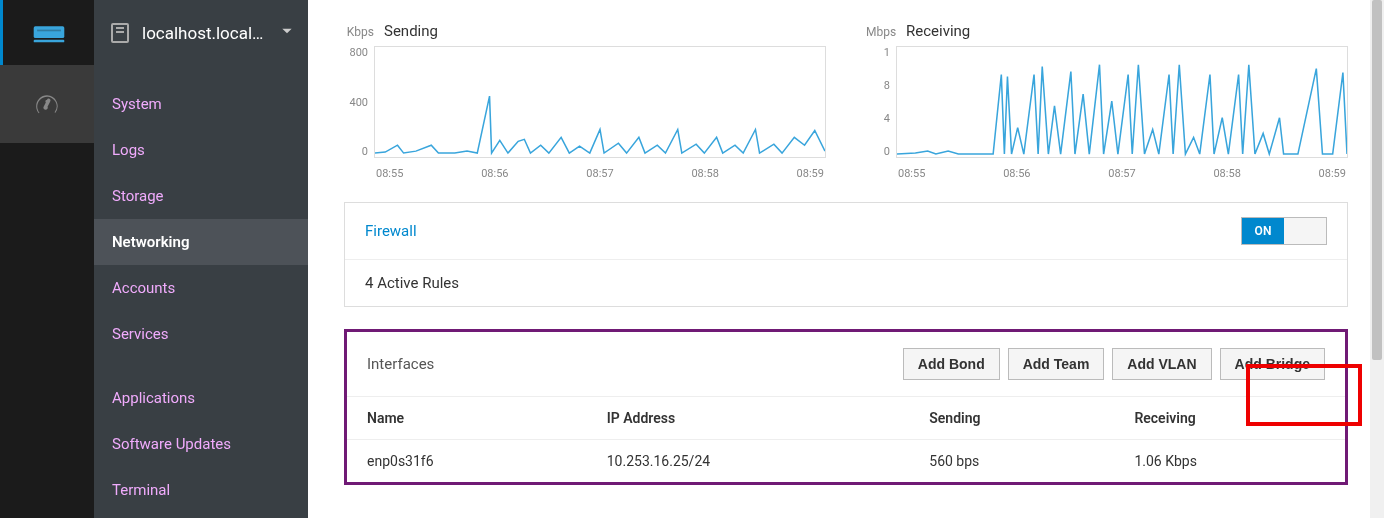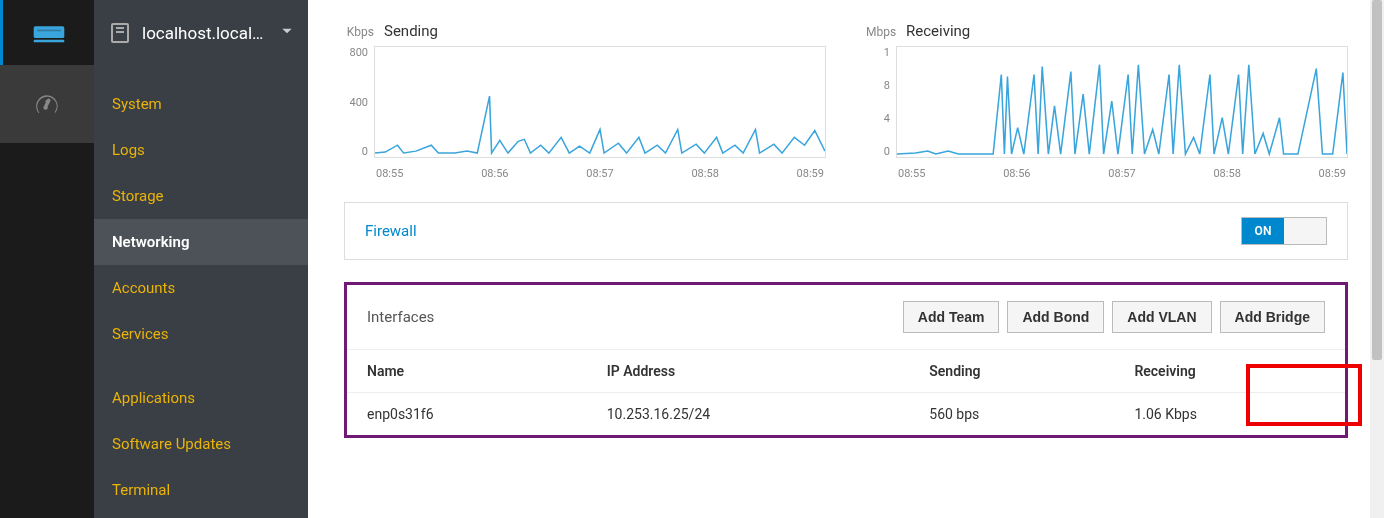--- a/index.html
+++ b/index.html
@@ -9,21 +9,21 @@
   .iconbar .server-icon { height: 65px; display: flex; align-items: center; justify-content: center; border-left: 3px solid #0088ce; background: #1b1b1b;}
   .iconbar .server-icon svg { width: 34px; height: 22px; }
   .iconbar .dashboard-icon { height: 78px; display: flex; align-items: center; justify-content: center; background: #3a3a3a; }
   .iconbar .dashboard-icon svg { width: 26px; height: 26px; }
   .sidebar { width: 214px; background: #393f44; color: #d1d1d1; display: flex; flex-direction: column; }
   .sidebar .host { height: 65px; display: flex; align-items: center; gap: 10px; padding: 16px 14px; background: #393f44; }
   .sidebar .host svg { width: 24px; height: 24px; flex: 0 0 auto; }
   .sidebar .host .hostname { flex: 1; font-size: 17px; color: #fff; white-space: nowrap; overflow: hidden; text-overflow: ellipsis; }
   .sidebar .host .chev svg { width: 14px; height: 14px; }
   .sidebar nav { display: flex; flex-direction: column; padding-top: 16px; }
-  .sidebar nav a { display: block; padding: 14px 18px; color: #eab308; text-decoration: none; font-size: 15px; cursor: pointer; }
+  .sidebar nav a { display: block; padding: 14px 18px; color: #f0abfc; text-decoration: none; font-size: 15px; cursor: pointer; }
   .sidebar nav a.active { background: #4d5258; color: #fff; font-weight: 600; }
   .sidebar nav .grp-gap { height: 18px; }
   .content { flex: 1; overflow: auto; padding: 22px 36px 0 36px; position: relative; }
   .charts { display: flex; gap: 40px; }
   .chart-block { flex: 1; }
   .chart-hdr { display: flex; align-items: baseline; gap: 10px; margin-bottom: 6px; }
   .chart-hdr .unit { font-size: 12px; color: #888; width: 30px; text-align: right;}
   .chart-hdr .title { font-size: 15px; color: #333; }
   .chart-grid { display: flex; }
   .y-axis { display: flex; flex-direction: column; justify-content: space-between; align-items: flex-end; width: 30px; font-size: 11px; color: #888; padding-right: 6px; height: 112px;}
@@ -160,28 +160,31 @@
     </div>
 
     <div class="panel">
       <div class="row">
         <span class="firewall-link">Firewall</span>
         <div class="toggle">
           <div class="on">ON</div>
           <div class="off"></div>
         </div>
       </div>
+      <div class="row">
+        <span class="rules-text">4 Active Rules</span>
+      </div>
     </div>
 
     <div class="iface-panel">
       <div class="iface-hdr">
         <span class="title">Interfaces</span>
         <div class="actions">
+          <button class="btn">Add Bond</button>
           <button class="btn">Add Team</button>
-          <button class="btn">Add Bond</button>
           <button class="btn">Add VLAN</button>
           <button class="btn">Add Bridge</button>
         </div>
       </div>
       <table class="iface-table">
         <thead>
           <tr>
             <th>Name</th>
             <th>IP Address</th>
             <th>Sending</th>

